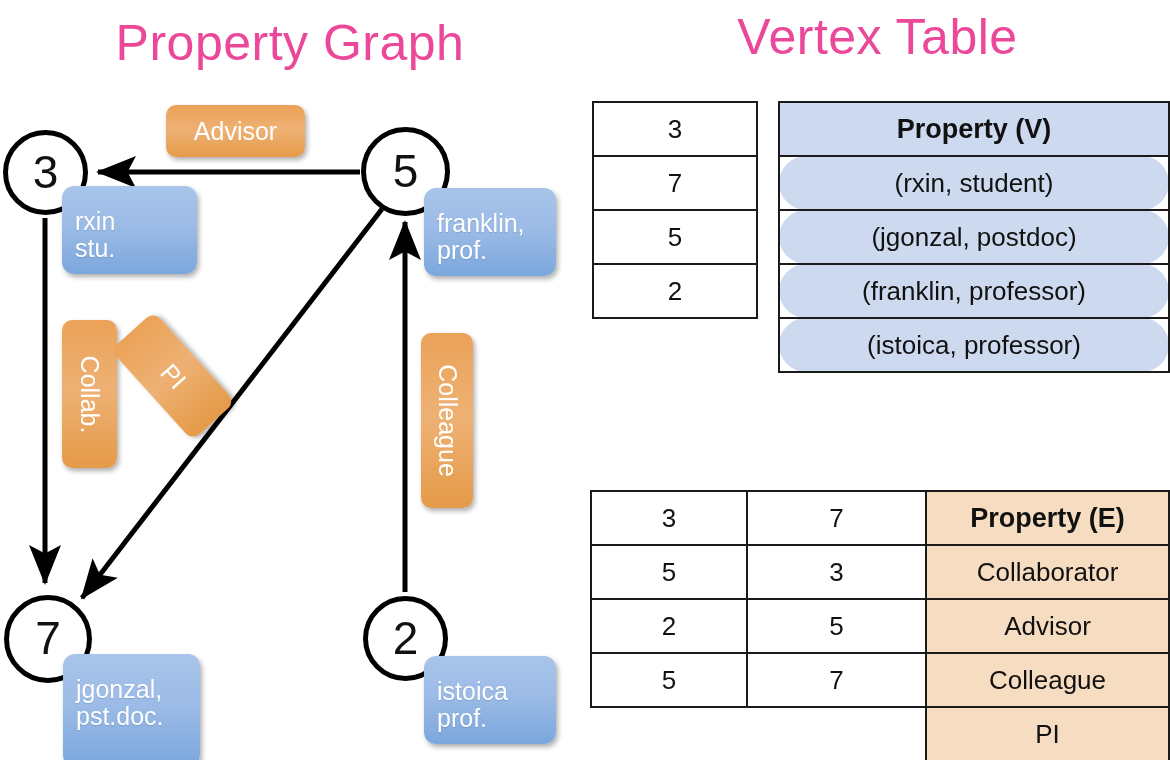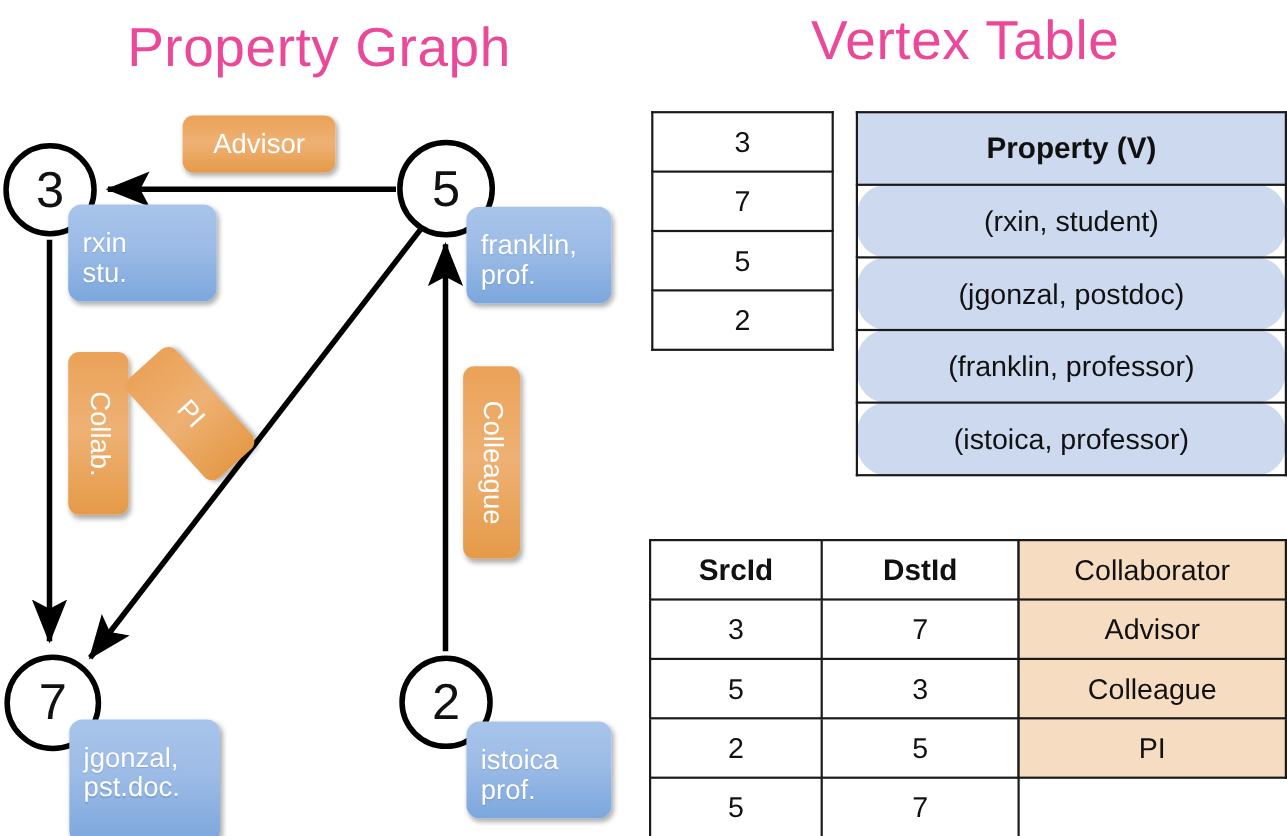--- a/index.html
+++ b/index.html
@@ -99,21 +99,21 @@
   .tbl th{font-weight:bold;font-size:27px;}
   .hdr-blue{background:#ccd9ee;}
   .cell-blue{background:#ccd9ee;border-radius:27px;}
   .hdr-orange{background:#f6dcc0;}
   .cell-orange{background:#f6dcc0;}
 
   
   #vt-id{left:592px;top:101px;width:166px;}
   #vt-prop{left:778px;top:101px;width:392px;}
   #vt-id td,#vt-id th{height:54px;}
-  #vt-prop td,#vt-prop th{height:66px;}
+  #vt-prop td,#vt-prop th{height:54px;}
 
   
   #et-left{left:590px;top:490px;width:335px;}
   #et-right{left:925px;top:490px;width:245px;}
   #et-left td,#et-left th{height:54px;}
   #et-right td,#et-right th{height:54px;}
   #et-left col.c1{width:156px;}
   #et-left col.c2{width:179px;}
 </style>
 </head>
@@ -231,24 +231,20 @@
   </tbody>
     </table>
 
 
   <table class="tbl" id="et-left">
     <colgroup>
         <col class="c1">
         <col class="c2">
       </colgroup>
     <tbody>
-        <tr>
-      <th>SrcId</th>
-      <th>DstId</th>
-    </tr>
     <tr>
       <td>3</td>
       <td>7</td>
     </tr>
     <tr>
       <td>5</td>
       <td>3</td>
     </tr>
     <tr>
       <td>2</td>
@@ -256,20 +252,23 @@
     </tr>
     <tr>
       <td>5</td>
       <td>7</td>
     </tr>
   </tbody>
     </table>
 
   <table class="tbl" id="et-right">
     <tbody>
+        <tr>
+      <th class="hdr-orange">Property (E)</th>
+    </tr>
     <tr>
       <td class="cell-orange">Collaborator</td>
     </tr>
     <tr>
       <td class="cell-orange">Advisor</td>
     </tr>
     <tr>
       <td class="cell-orange">Colleague</td>
     </tr>
     <tr>

